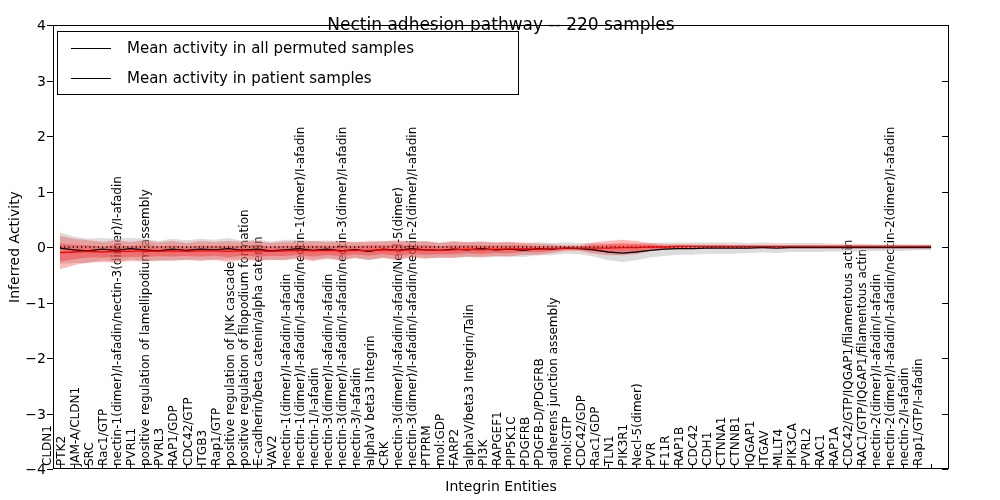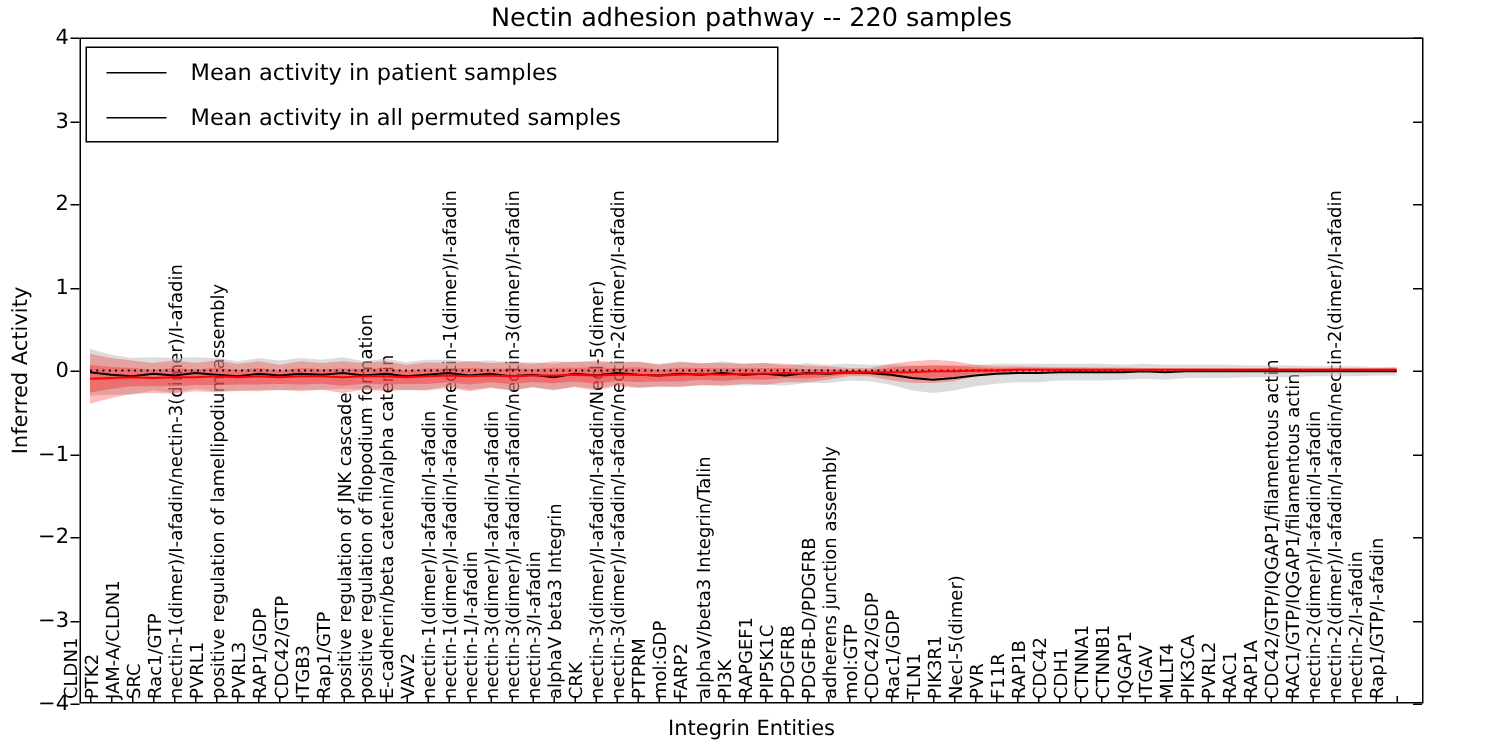--- a/index.html
+++ b/index.html
@@ -1,18 +1,18 @@
 <!DOCTYPE html>
 <html><head>
 <meta charset="utf-8">
 <style>
   html,body{margin:0;padding:0;background:#ffffff;}
   #figure{position:relative;width:1000px;height:500px;background:#ffffff;overflow:hidden;
           font-family:"DejaVu Sans","Liberation Sans",sans-serif;color:#000;}
-  .title{position:absolute;left:53px;top:2px;width:896px;text-align:center;font-size:17px;z-index:4;}
+  .title{position:absolute;left:53px;top:14px;width:896px;text-align:center;font-size:17px;z-index:4;}
   .ylabel{position:absolute;left:14px;top:247px;transform:translate(-50%,-50%) rotate(-90deg);
           font-size:14px;white-space:nowrap;z-index:4;}
   .xlabel-axis{position:absolute;left:53px;top:478px;width:896px;text-align:center;font-size:14px;z-index:4;}
   #plot-frame{position:absolute;left:53px;top:25px;width:896px;height:444px;border:1px solid #000;
               box-sizing:border-box;background:transparent;z-index:3;pointer-events:none;}
   #chart-svg{position:absolute;left:53px;top:25px;z-index:2;}
   #xlabels{position:absolute;left:0;top:0;width:1000px;height:500px;z-index:1;}
   .xlab{position:absolute;bottom:34px;white-space:nowrap;font-size:12px;line-height:12px;
         transform:rotate(-90deg);transform-origin:0 100%;}
   .ytick-label{position:absolute;width:44px;text-align:right;font-size:14px;line-height:16px;z-index:3;}
@@ -197,20 +197,20 @@
       <div class="tick" style="left: 874.9px; top: 464px; width: 1px; height: 4px;"></div>
       <div class="tick" style="left: 888.95px; top: 464px; width: 1px; height: 4px;"></div>
       <div class="tick" style="left: 903px; top: 464px; width: 1px; height: 4px;"></div>
       <div class="tick" style="left: 917.05px; top: 464px; width: 1px; height: 4px;"></div>
       <div class="tick" style="left: 931.1px; top: 464px; width: 1px; height: 4px;"></div>
     </div>
 
   <div id="legend">
     <div class="legend-row">
       <span class="legend-line"></span>
-      <span class="legend-text">Mean activity in patient samples</span>
+      <span class="legend-text">Mean activity in all permuted samples</span>
     </div>
     <div class="legend-row">
       <span class="legend-line"></span>
-      <span class="legend-text">Mean activity in all permuted samples</span>
+      <span class="legend-text">Mean activity in patient samples</span>
     </div>
   </div>
 </div>
 
 </body></html>

